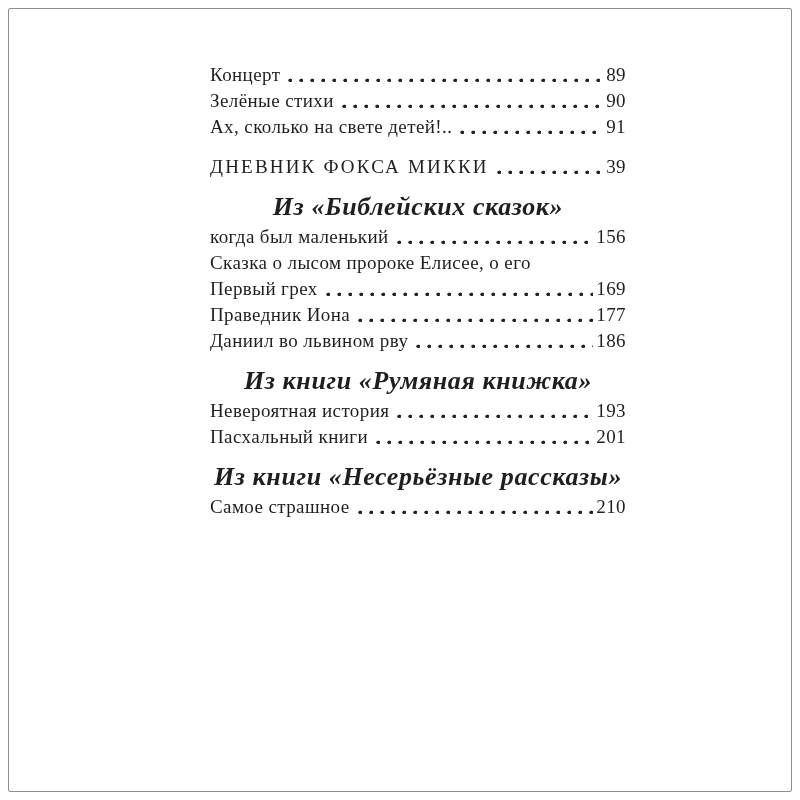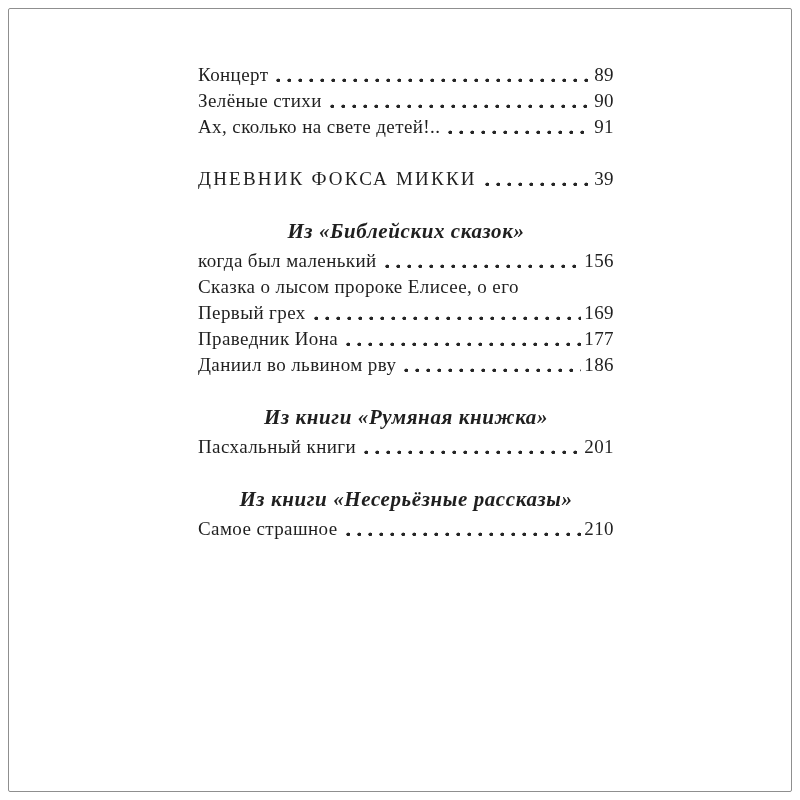--- a/index.html
+++ b/index.html
@@ -13,31 +13,31 @@
   }
   .page-border {
     position: absolute;
     inset: 8px;
     border: 1px solid #8f8f8f;
     border-radius: 2px;
     pointer-events: none;
   }
   .toc {
     position: absolute;
-    left: 198px;
+    left: 210px;
     top: 62px;
     width: 416px;
   }
-  .toc-section { margin-top: 26px; }
+  .toc-section { margin-top: 14px; }
   .toc-section.first { margin-top: 0; }
   .section-heading {
     text-align: center;
     font-weight: bold;
     font-style: italic;
-    font-size: 21px;
+    font-size: 26px;
     line-height: 26px;
     letter-spacing: 0.6px;
     margin-bottom: 4px;
   }
   .toc-row {
     display: flex;
     align-items: baseline;
     font-size: 19px;
     line-height: 26px;
     letter-spacing: 0.4px;
@@ -113,20 +113,25 @@
     <div class="toc-row">
       <span class="toc-title">Даниил во львином рву</span>
       <span class="leader"></span>
       <span class="toc-page">186</span>
     </div>
   </div>
 
   <div class="toc-section">
     <div class="section-heading">Из книги «Румяная книжка»</div>
     <div class="toc-row">
+      <span class="toc-title">Невероятная история</span>
+      <span class="leader"></span>
+      <span class="toc-page">193</span>
+    </div>
+    <div class="toc-row">
       <span class="toc-title">Пасхальный книги</span>
       <span class="leader"></span>
       <span class="toc-page">201</span>
     </div>
   </div>
 
   <div class="toc-section">
     <div class="section-heading">Из книги «Несерьёзные рассказы»</div>
     <div class="toc-row">
       <span class="toc-title">Самое страшное</span>

